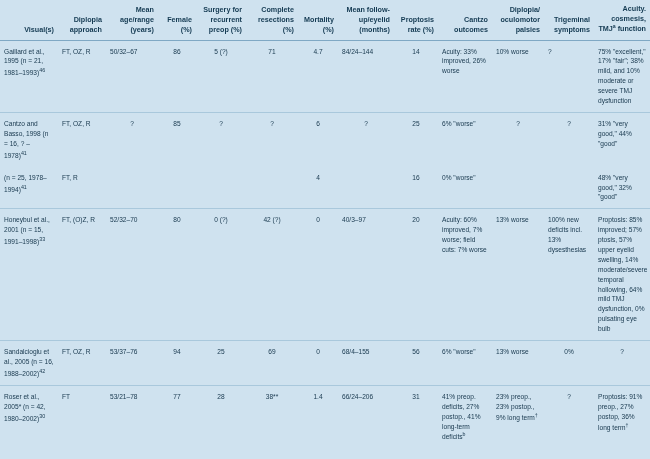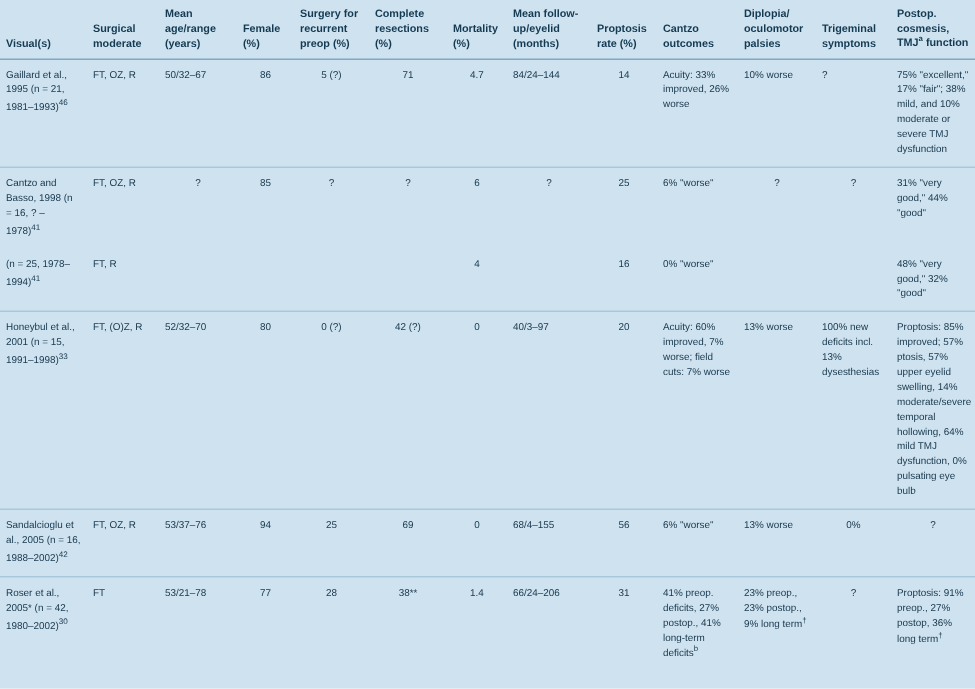--- a/index.html
+++ b/index.html
@@ -36,21 +36,21 @@
   table.data-table col.c8  { width: 44px; }
   table.data-table col.c9  { width: 54px; }
   table.data-table col.c10 { width: 52px; }
   table.data-table col.c11 { width: 50px; }
   table.data-table col.c12 { width: 56px; }
 
   thead th {
     font-size: 7.2px;
     font-weight: bold;
     color: #143a52;
-    text-align: left;
+    text-align: right;
     vertical-align: bottom;
     padding: 4px 4px 5px 4px;
     line-height: 1.35;
     background: #cfe2ef;
     border-bottom: 1px solid #7fa8c4;
   }
   tbody td {
     font-size: 6.6px;
     color: #17374d;
     vertical-align: top;
@@ -85,32 +85,32 @@
         <col class="c7">
         <col class="c8">
         <col class="c9">
         <col class="c10">
         <col class="c11">
         <col class="c12">
     </colgroup>
     <thead>
       <tr>
         <th>Visual(s)</th>
-        <th>Surgical moderate</th>
+        <th>Diplopia approach</th>
         <th>Mean age/range (years)</th>
         <th>Female (%)</th>
         <th>Surgery for recurrent preop (%)</th>
         <th>Complete resections (%)</th>
         <th>Mortality (%)</th>
         <th>Mean follow-up/eyelid (months)</th>
         <th>Proptosis rate (%)</th>
         <th>Cantzo outcomes</th>
         <th>Diplopia/ oculomotor palsies</th>
         <th>Trigeminal symptoms</th>
-        <th><span>Postop. cosmesis, TMJ</span><span class="sup">a</span><span> function</span></th>
+        <th><span>Acuity. cosmesis, TMJ</span><span class="sup">a</span><span> function</span></th>
       </tr>
     </thead>
     <tbody>
 
       <tr class="row-sep">
         <td><span>Gaillard et al., 1995 (n = 21, 1981–1993)</span><span class="ref">46</span></td>
         <td>FT, OZ, R</td>
         <td>50/32–67</td>
         <td class="center">86</td>
         <td class="center">5 (?)</td>

